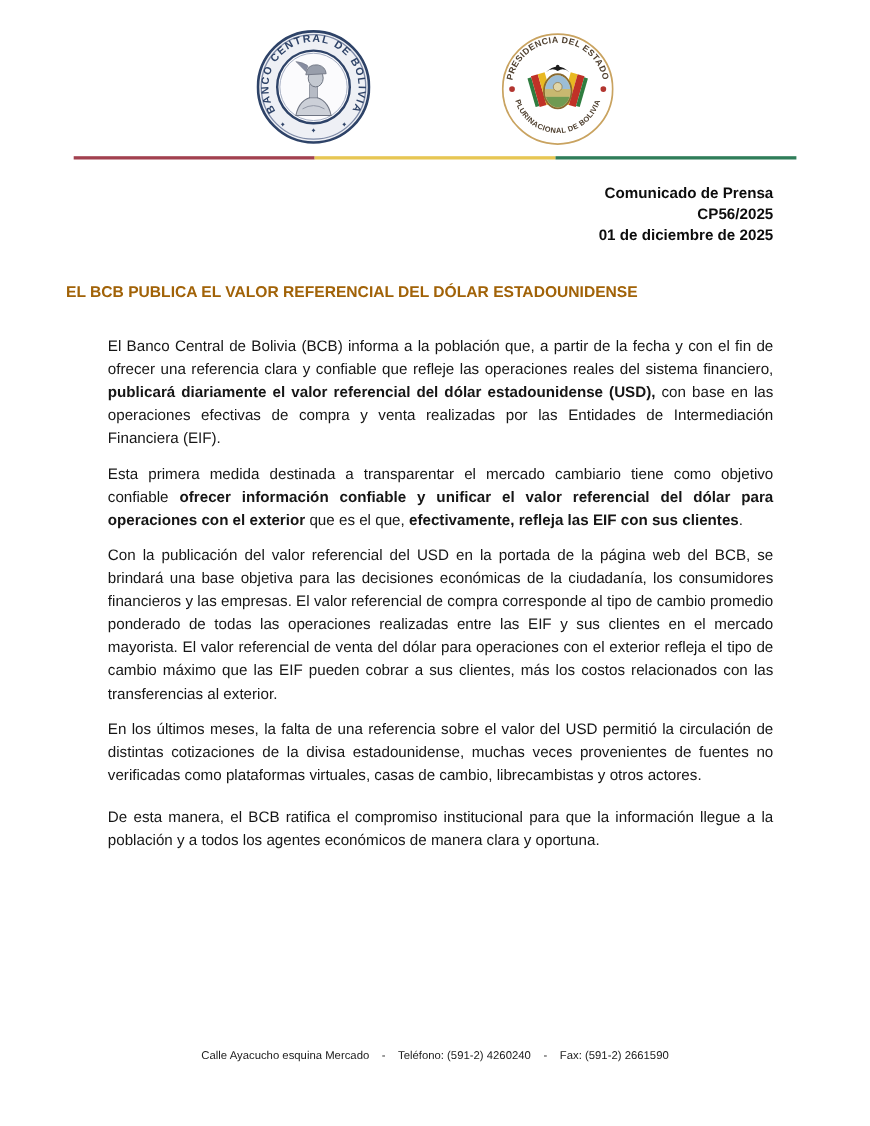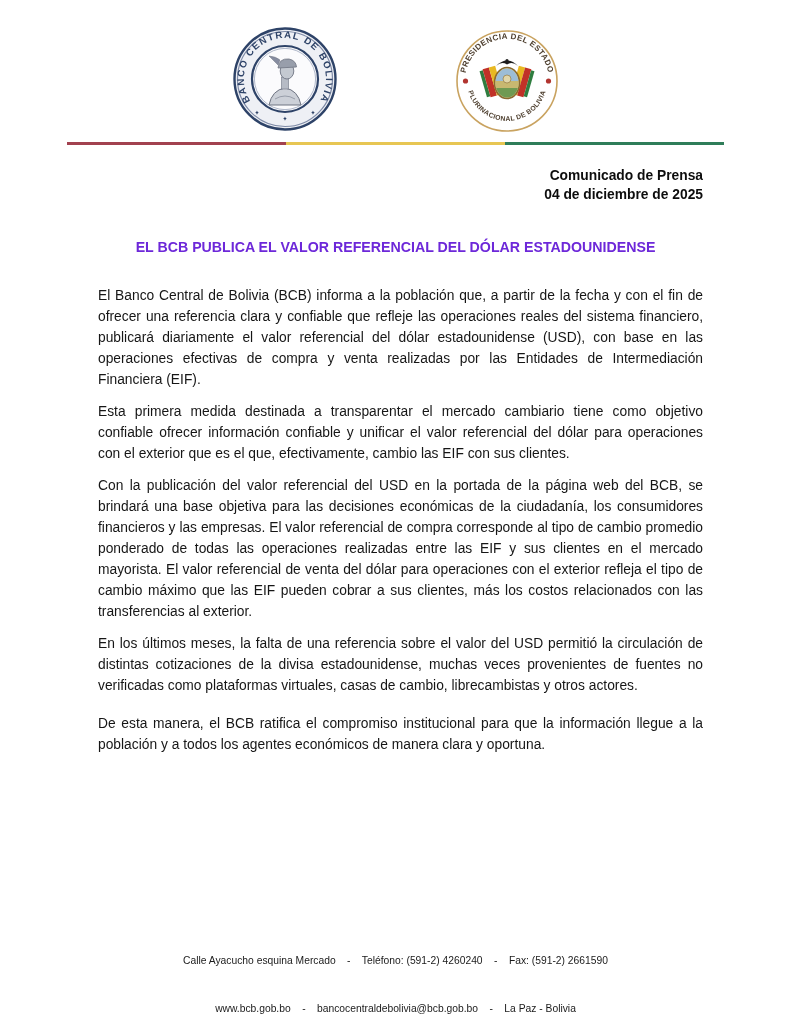--- a/index.html
+++ b/index.html
@@ -31,34 +31,33 @@
     margin-right: 88px;
     text-align: right;
     font-weight: bold;
     font-size: 13.8px;
     line-height: 19px;
     color: #0d0d0d;
     padding-left: 28px;
   }
   .title {
     margin: 35px 60px 0 60px;
-    text-align: center;
     font-weight: bold;
     font-size: 14.2px;
-    color: #6d28d9;
+    color: #a16207;
   }
   .body-text {
     margin: 30px 88px 0 98px;
     font-size: 13.8px;
     line-height: 21px;
     text-align: justify;
   }
   .body-text p { margin: 0 0 11px 0; }
   .body-text p.gap-before { margin-top: 17px; }
-  .body-text .b { font-weight: normal; }
+  .body-text .b { font-weight: bold; }
   .footer {
     position: absolute;
     left: 0;
     top: 921px;
     width: 100%;
     text-align: center;
     font-size: 10.3px;
     line-height: 16px;
     color: #1a1a1a;
     white-space: pre-wrap;
@@ -137,31 +136,31 @@
   </div>
 
   <div class="divider">
     <span style="background: rgb(162, 65, 79);"></span>
     <span style="background: rgb(231, 198, 83);"></span>
     <span style="background: rgb(47, 125, 89);"></span>
   </div>
 
   <div class="meta">
     <div>Comunicado de Prensa</div>
-    <div>04 de diciembre de 2025</div>
+    <div>CP56/2025</div>
+    <div>01 de diciembre de 2025</div>
   </div>
 
   <h1 class="title" style="font-size:14.2px;">EL BCB PUBLICA EL VALOR REFERENCIAL DEL DÓLAR ESTADOUNIDENSE</h1>
 
   <div class="body-text">
       <p><span>El Banco Central de Bolivia (BCB) informa a la población que, a partir de la fecha y con el fin de ofrecer una referencia clara y confiable que refleje las operaciones reales del sistema financiero, </span><span class="b">publicará diariamente el valor referencial del dólar estadounidense (USD),</span><span> con base en las operaciones efectivas de compra y venta realizadas por las Entidades de Intermediación Financiera (EIF).</span></p>
-      <p><span>Esta primera medida destinada a transparentar el mercado cambiario tiene como objetivo confiable </span><span class="b">ofrecer información confiable y unificar el valor referencial del dólar para operaciones con el exterior</span><span> que es el que, </span><span class="b">efectivamente, cambio las EIF con sus clientes</span><span>.</span></p>
+      <p><span>Esta primera medida destinada a transparentar el mercado cambiario tiene como objetivo confiable </span><span class="b">ofrecer información confiable y unificar el valor referencial del dólar para operaciones con el exterior</span><span> que es el que, </span><span class="b">efectivamente, refleja las EIF con sus clientes</span><span>.</span></p>
       <p><span>Con la publicación del valor referencial del USD en la portada de la página web del BCB, se brindará una base objetiva para las decisiones económicas de la ciudadanía, los consumidores financieros y las empresas. El valor referencial de compra corresponde al tipo de cambio promedio ponderado de todas las operaciones realizadas entre las EIF y sus clientes en el mercado mayorista. El valor referencial de venta del dólar para operaciones con el exterior refleja el tipo de cambio máximo que las EIF pueden cobrar a sus clientes, más los costos relacionados con las transferencias al exterior.</span></p>
       <p><span>En los últimos meses, la falta de una referencia sobre el valor del USD permitió la circulación de distintas cotizaciones de la divisa estadounidense, muchas veces provenientes de fuentes no verificadas como plataformas virtuales, casas de cambio, librecambistas y otros actores.</span></p>
       <p class="gap-before"><span>De esta manera, el BCB ratifica el compromiso institucional para que la información llegue a la población y a todos los agentes económicos de manera clara y oportuna.</span></p>
     </div>
 
   <div class="footer">
     <div>Calle Ayacucho esquina Mercado    -    Teléfono: (591-2) 4260240    -    Fax: (591-2) 2661590</div>
-    <div>www.bcb.gob.bo    -    bancocentraldebolivia@bcb.gob.bo    -    La Paz - Bolivia</div>
   </div>
 
 </div>
 
 </body></html>

